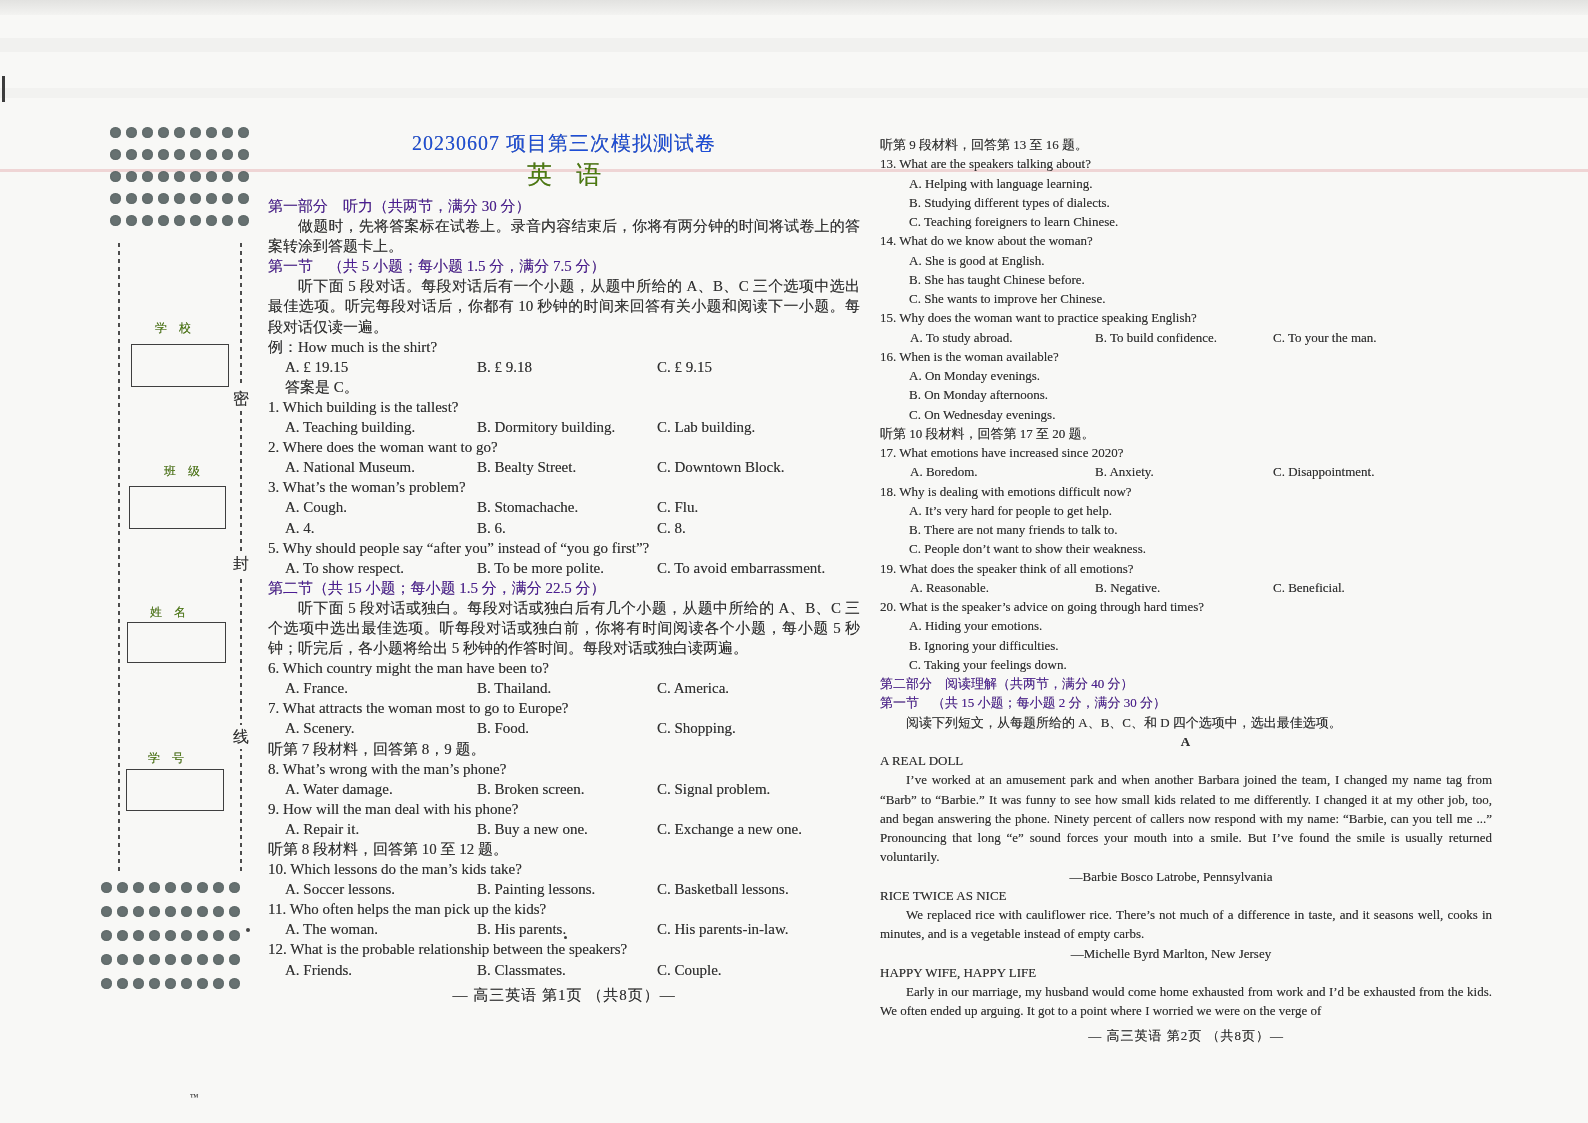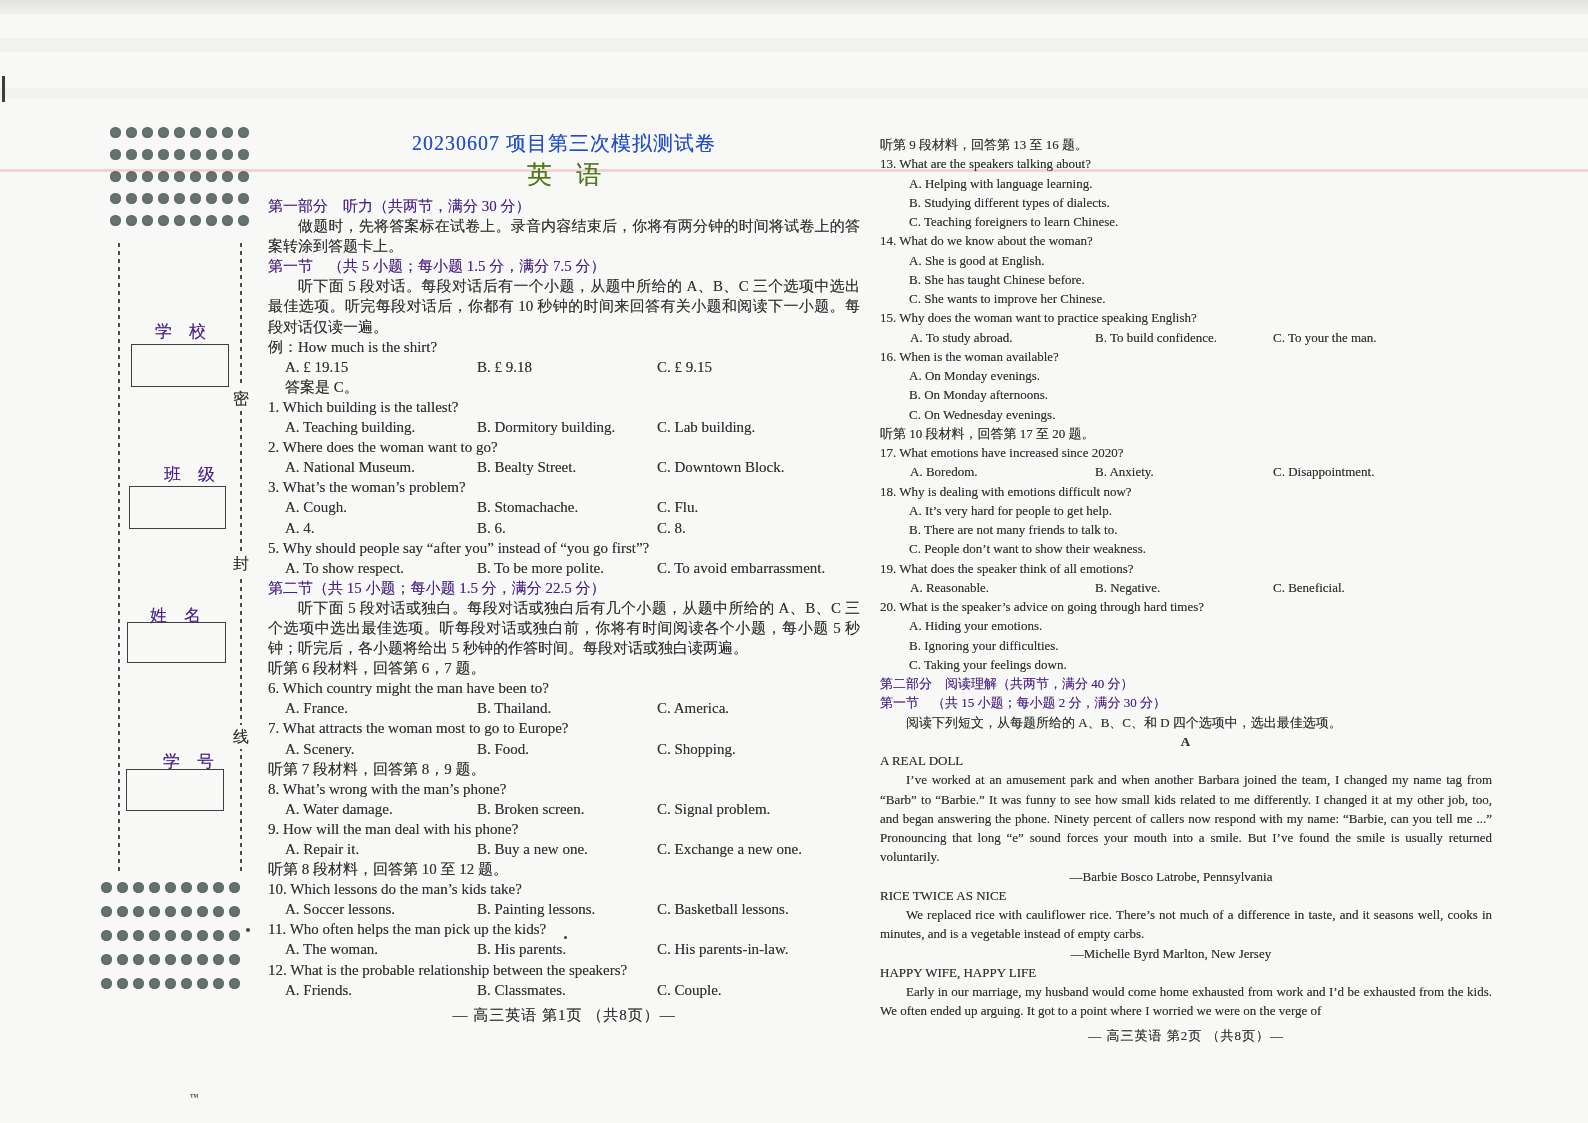--- a/index.html
+++ b/index.html
@@ -25,29 +25,29 @@
   #dots-top{left:110px;top:127px;}
   #dots-bottom{left:101px;top:882px;row-gap:13px;}
   .dot{width:11px;height:11px;border-radius:50%;background:#677171;box-shadow:inset 0 0 2px #4c5656;}
   .seal-line{position:absolute;width:2px;background:repeating-linear-gradient(to bottom,#4d4d4d 0 4px,transparent 4px 8px);}
   #seal-line-left{left:118px;top:243px;height:630px;}
   #seal-line-right{left:240px;top:243px;height:630px;}
   .seal-char{position:absolute;left:229px;width:24px;text-align:center;font-size:16px;line-height:20px;background:#f8f8f6;padding:2px 0;color:#333;}
   #seal-char-0{top:387px;}
   #seal-char-1{top:552px;}
   #seal-char-2{top:725px;}
-  .field-label{position:absolute;font-size:17px;color:#4c1d95;white-space:nowrap;}
+  .field-label{position:absolute;font-size:12px;color:#4d7c0f;white-space:nowrap;}
   .field-box{position:absolute;border:1.5px solid #3f3f3f;}
   #field-label-0{left:155px;top:320px;}
   #field-box-0{left:131px;top:344px;width:96px;height:41px;}
   #field-label-1{left:164px;top:463px;}
   #field-box-1{left:129px;top:486px;width:95px;height:41px;}
   #field-label-2{left:150px;top:604px;}
   #field-box-2{left:127px;top:622px;width:97px;height:39px;}
-  #field-label-3{left:163px;top:750px;}
+  #field-label-3{left:148px;top:750px;}
   #field-box-3{left:126px;top:769px;width:96px;height:40px;}
 
   
   .col{position:absolute;}
   .col-left{left:268px;top:128px;width:592px;font-size:15px;line-height:20.1px;}
   .col-right{left:880px;top:127px;width:612px;font-size:13px;line-height:19.25px;margin-top:8px;}
   .doc-title{text-align:center;font-size:20px;line-height:30px;letter-spacing:1px;color:#1d4ed8;}
   .doc-subtitle{text-align:center;font-size:25px;line-height:33px;letter-spacing:9px;text-indent:9px;margin-bottom:5px;color:#4d7c0f;}
   .blk{margin:0;}
   .b-h{color:#4c1d95;}
@@ -223,21 +223,20 @@
           <span class="opt">C. 8.</span>
         </div>
         <div class="blk b-q">5. Why should people say “after you” instead of “you go first”?</div>
         <div class="opts3">
           <span class="opt">A. To show respect.</span>
           <span class="opt">B. To be more polite.</span>
           <span class="opt">C. To avoid embarrassment.</span>
         </div>
         <div class="blk b-h">第二节（共 15 小题；每小题 1.5 分，满分 22.5 分）</div>
         <div class="blk b-p">听下面 5 段对话或独白。每段对话或独白后有几个小题，从题中所给的 A、B、C 三个选项中选出最佳选项。听每段对话或独白前，你将有时间阅读各个小题，每小题 5 秒钟；听完后，各小题将给出 5 秒钟的作答时间。每段对话或独白读两遍。</div>
-        <div class="blk b-m">听第 6 段材料，回答第 6，7 题。</div>
         <div class="blk b-q">6. Which country might the man have been to?</div>
         <div class="opts3">
           <span class="opt">A. France.</span>
           <span class="opt">B. Thailand.</span>
           <span class="opt">C. America.</span>
         </div>
         <div class="blk b-q">7. What attracts the woman most to go to Europe?</div>
         <div class="opts3">
           <span class="opt">A. Scenery.</span>
           <span class="opt">B. Food.</span>

